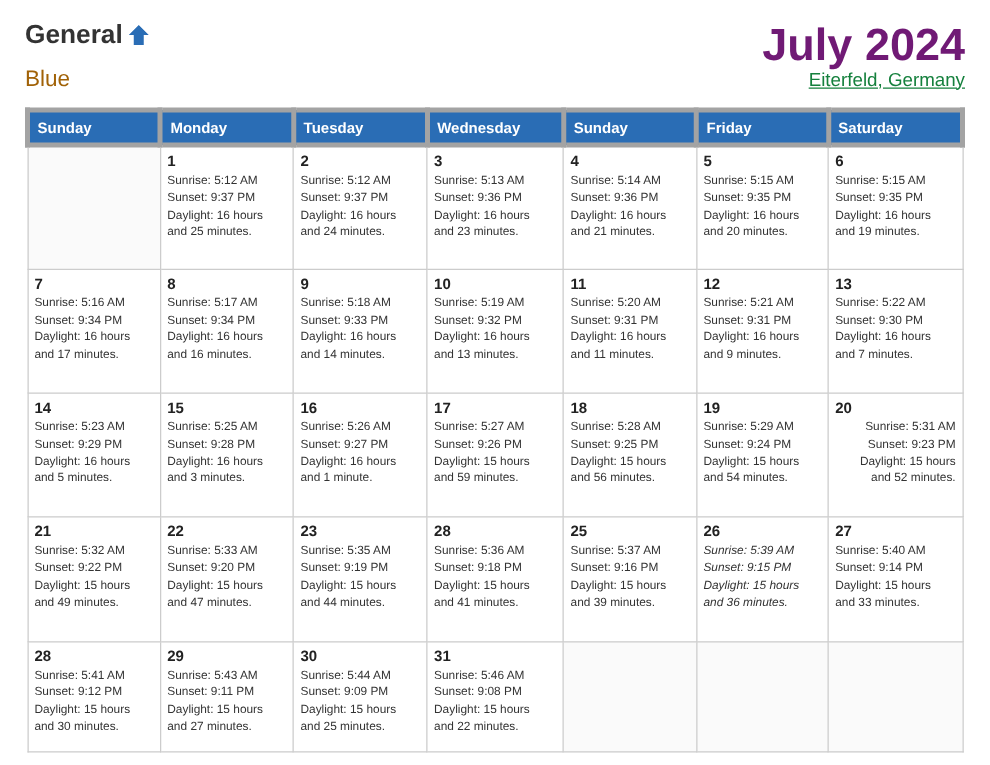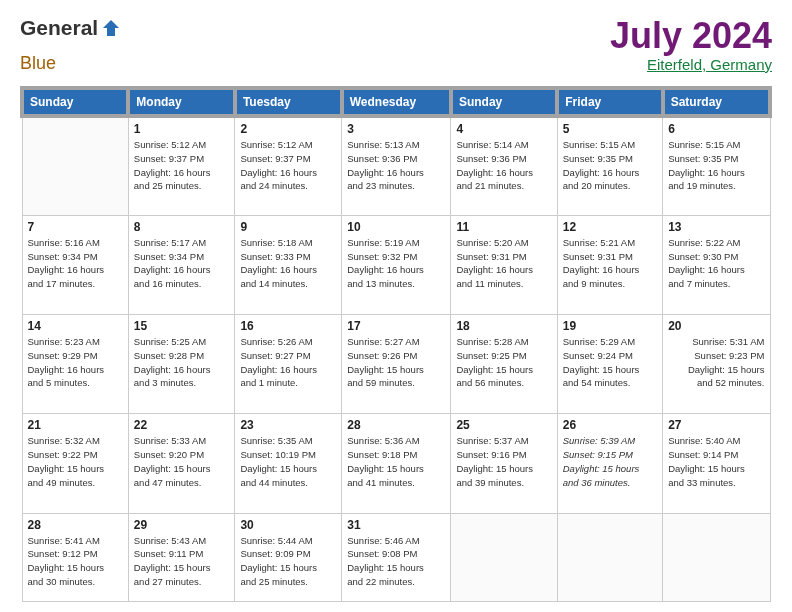--- a/index.html
+++ b/index.html
@@ -282,21 +282,21 @@
           <td>
             <span class="day-number">22</span>
             <div class="day-info" style="white-space: pre-line;">Sunrise: 5:33 AM
 Sunset: 9:20 PM
 Daylight: 15 hours
 and 47 minutes.</div>
           </td>
           <td>
             <span class="day-number">23</span>
             <div class="day-info" style="white-space: pre-line;">Sunrise: 5:35 AM
-Sunset: 10:19 PM
+Sunset: 9:19 PM
 Daylight: 15 hours
 and 44 minutes.</div>
           </td>
           <td>
             <span class="day-number">28</span>
             <div class="day-info" style="white-space: pre-line;">Sunrise: 5:36 AM
 Sunset: 9:18 PM
 Daylight: 15 hours
 and 41 minutes.</div>
           </td>

